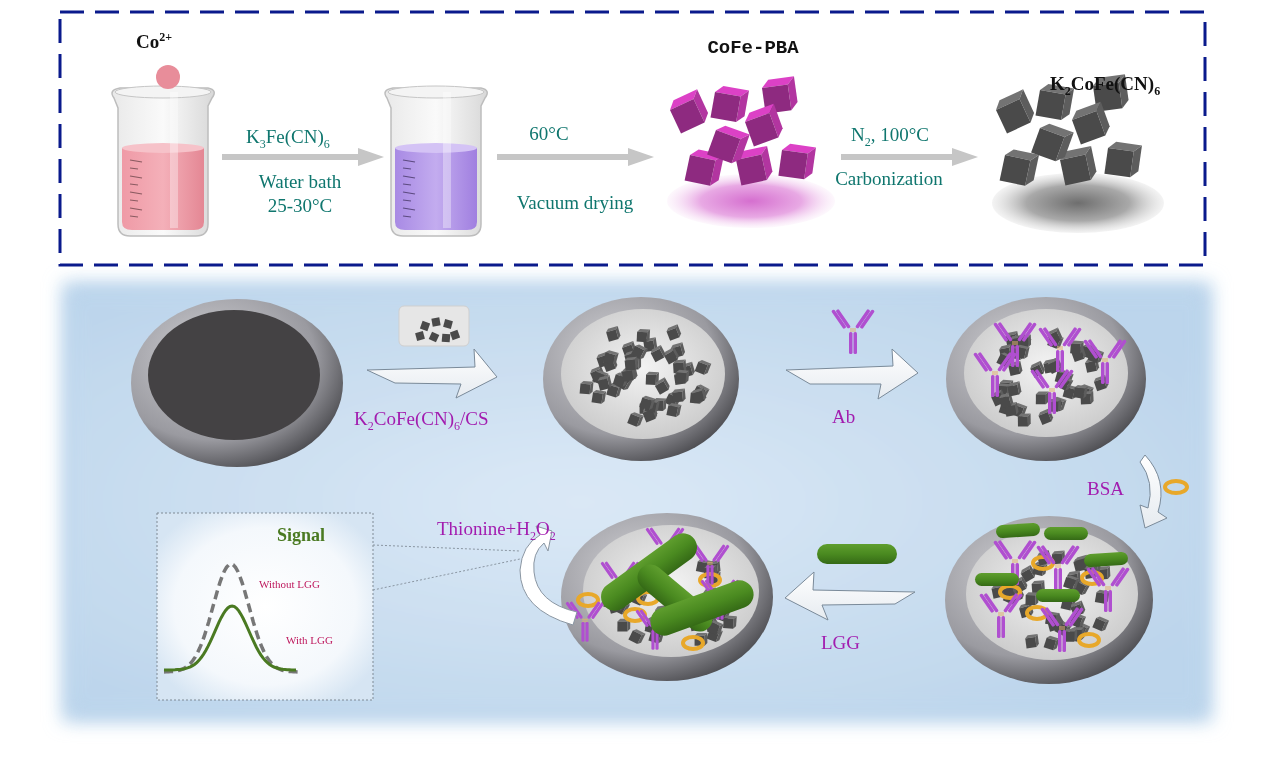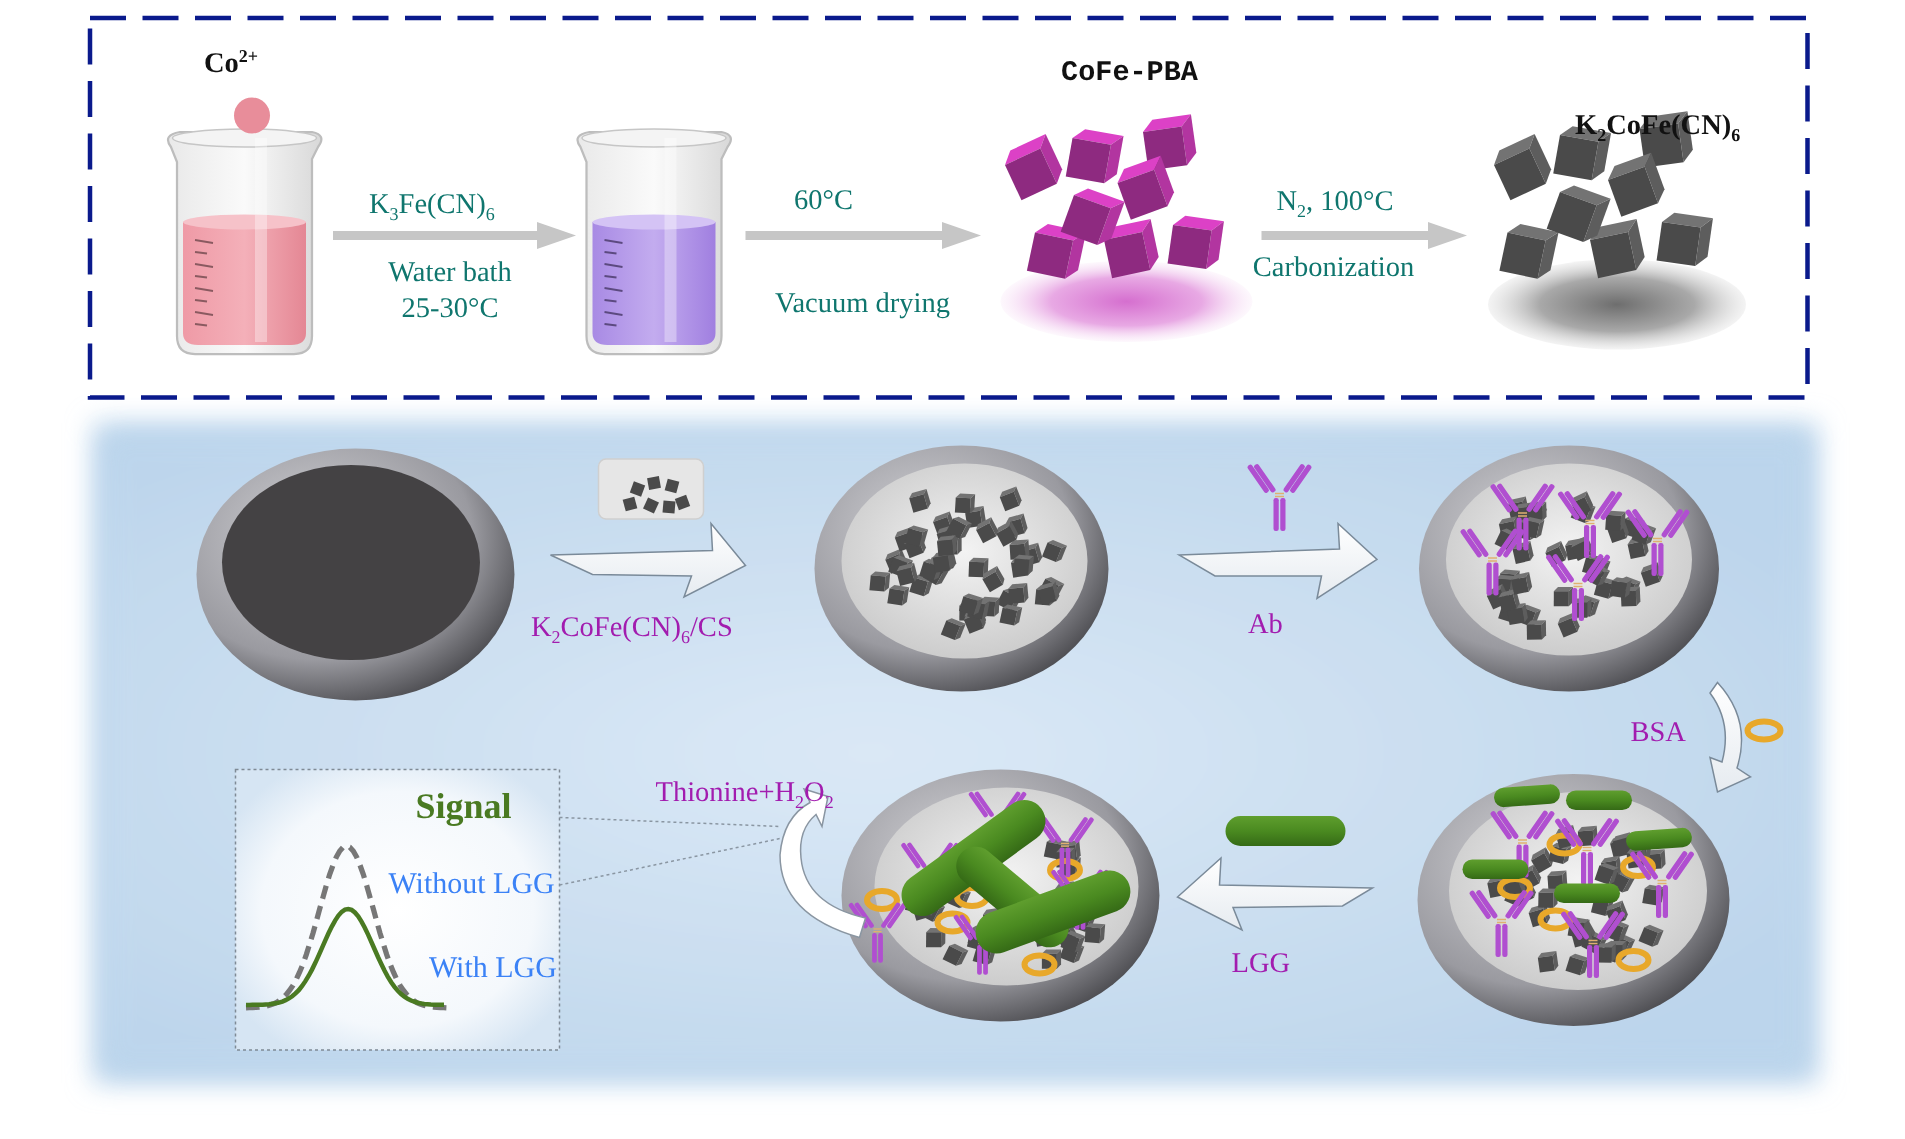--- a/index.html
+++ b/index.html
@@ -6,22 +6,22 @@
   body {
     width: 1270px; height: 759px; position: relative; overflow: hidden;
     background: #ffffff;
     font-family: "Liberation Serif", "DejaVu Serif", serif;
     color: #222;
   }
   svg.full { position: absolute; left: 0; top: 0; }
   .lbl { position: absolute; font-size: 19px; color: #0f766e; text-align: center; white-space: nowrap; line-height: 1.15; }
   .lbl-dark { color: #a21caf; }
   .bold { font-weight: bold; color: #111; font-size: 19px; text-align: center; }
-  .signal-title { font-weight: bold; color: #4a7a22; font-size: 24px; }
-  .legend-text { font-size: 20px; color: #3b82f6; }
+  .signal-title { font-weight: bold; color: #4a7a22; font-size: 18px; }
+  .legend-text { font-size: 11px; color: #be185d; }
 </style>
 </head>
 <body>
 
 <svg class="full" width="1270" height="759" viewBox="0 0 1270 759">
   <defs>
     <radialGradient id="panelGlow" cx="0.45" cy="0.5" r="0.65">
       <stop offset="0" stop-color="#dfebf7"></stop>
       <stop offset="1" stop-color="#bcd5ec"></stop>
     </radialGradient>

